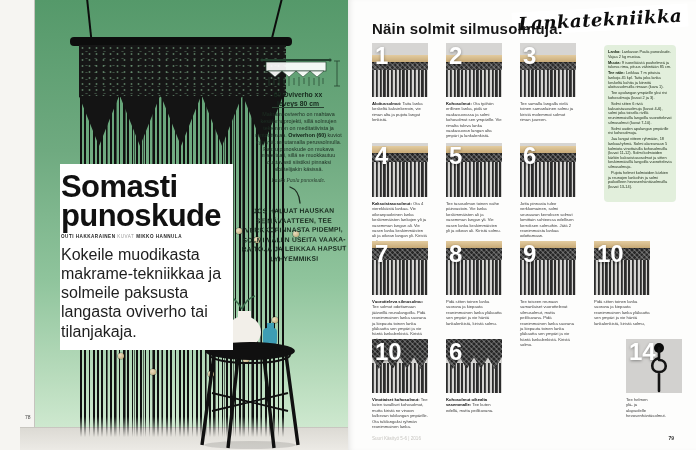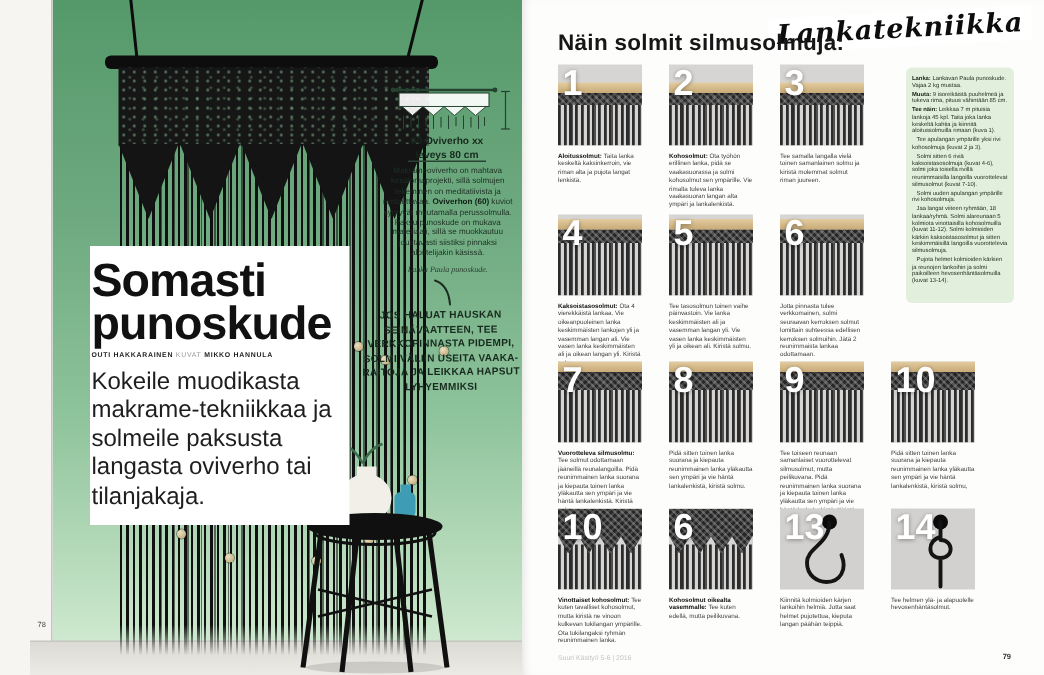--- a/index.html
+++ b/index.html
@@ -303,33 +303,21 @@
   </figure>
         <figure class="step" style="grid-area: 4 / 2;">
     <div class="thumb v-knit">
       <div class="cords"></div>
       <div class="knots"></div>
 
       <div class="num">6</div>
     </div>
     <figcaption class="cap"><b class="lead">Kohosolmut oikealta vasemmalle: </b><span class="txt">Tee kuten edellä, mutta peilikuvana.</span></figcaption>
   </figure>
-        <figure class="step" style="grid-area: 4 / 3;">
-    <div class="thumb v-hook">
-
-      <svg class="cord-art" viewBox="0 0 56 54">
-        <circle class="bead" cx="33" cy="9" r="5"></circle>
-        <path class="p-hook" d="M33 9 C33 24 18 26 18 36 C18 45 25 49 31 49 C40 49 45 41 41 31"></path>
-        <path class="p-knot" d="M33 9 L33 19 C24 21 24 33 33 33 C42 33 42 21 33 21 M33 33 L33 52"></path>
-      </svg>
-      <div class="num">13</div>
-    </div>
-    <figcaption class="cap"><span class="txt">Kiinnitä kolmioiden kärjen lankoihin helmiä. Jotta saat helmet pujotettua, kieputa langan päähän teippiä.</span></figcaption>
-  </figure>
-        <figure class="step" style="grid-area: 4 / 4;">
+        <figure class="step" style="grid-area: 4 / 4; margin-left: 32px;">
     <div class="thumb v-knot">
 
       <svg class="cord-art" viewBox="0 0 56 54">
         <circle class="bead" cx="33" cy="9" r="5"></circle>
         <path class="p-hook" d="M33 9 C33 24 18 26 18 36 C18 45 25 49 31 49 C40 49 45 41 41 31"></path>
         <path class="p-knot" d="M33 9 L33 19 C24 21 24 33 33 33 C42 33 42 21 33 21 M33 33 L33 52"></path>
       </svg>
       <div class="num">14</div>
     </div>
     <figcaption class="cap"><span class="txt">Tee helmen ylä- ja alapuolelle hevosenhäntäsolmut.</span></figcaption>

